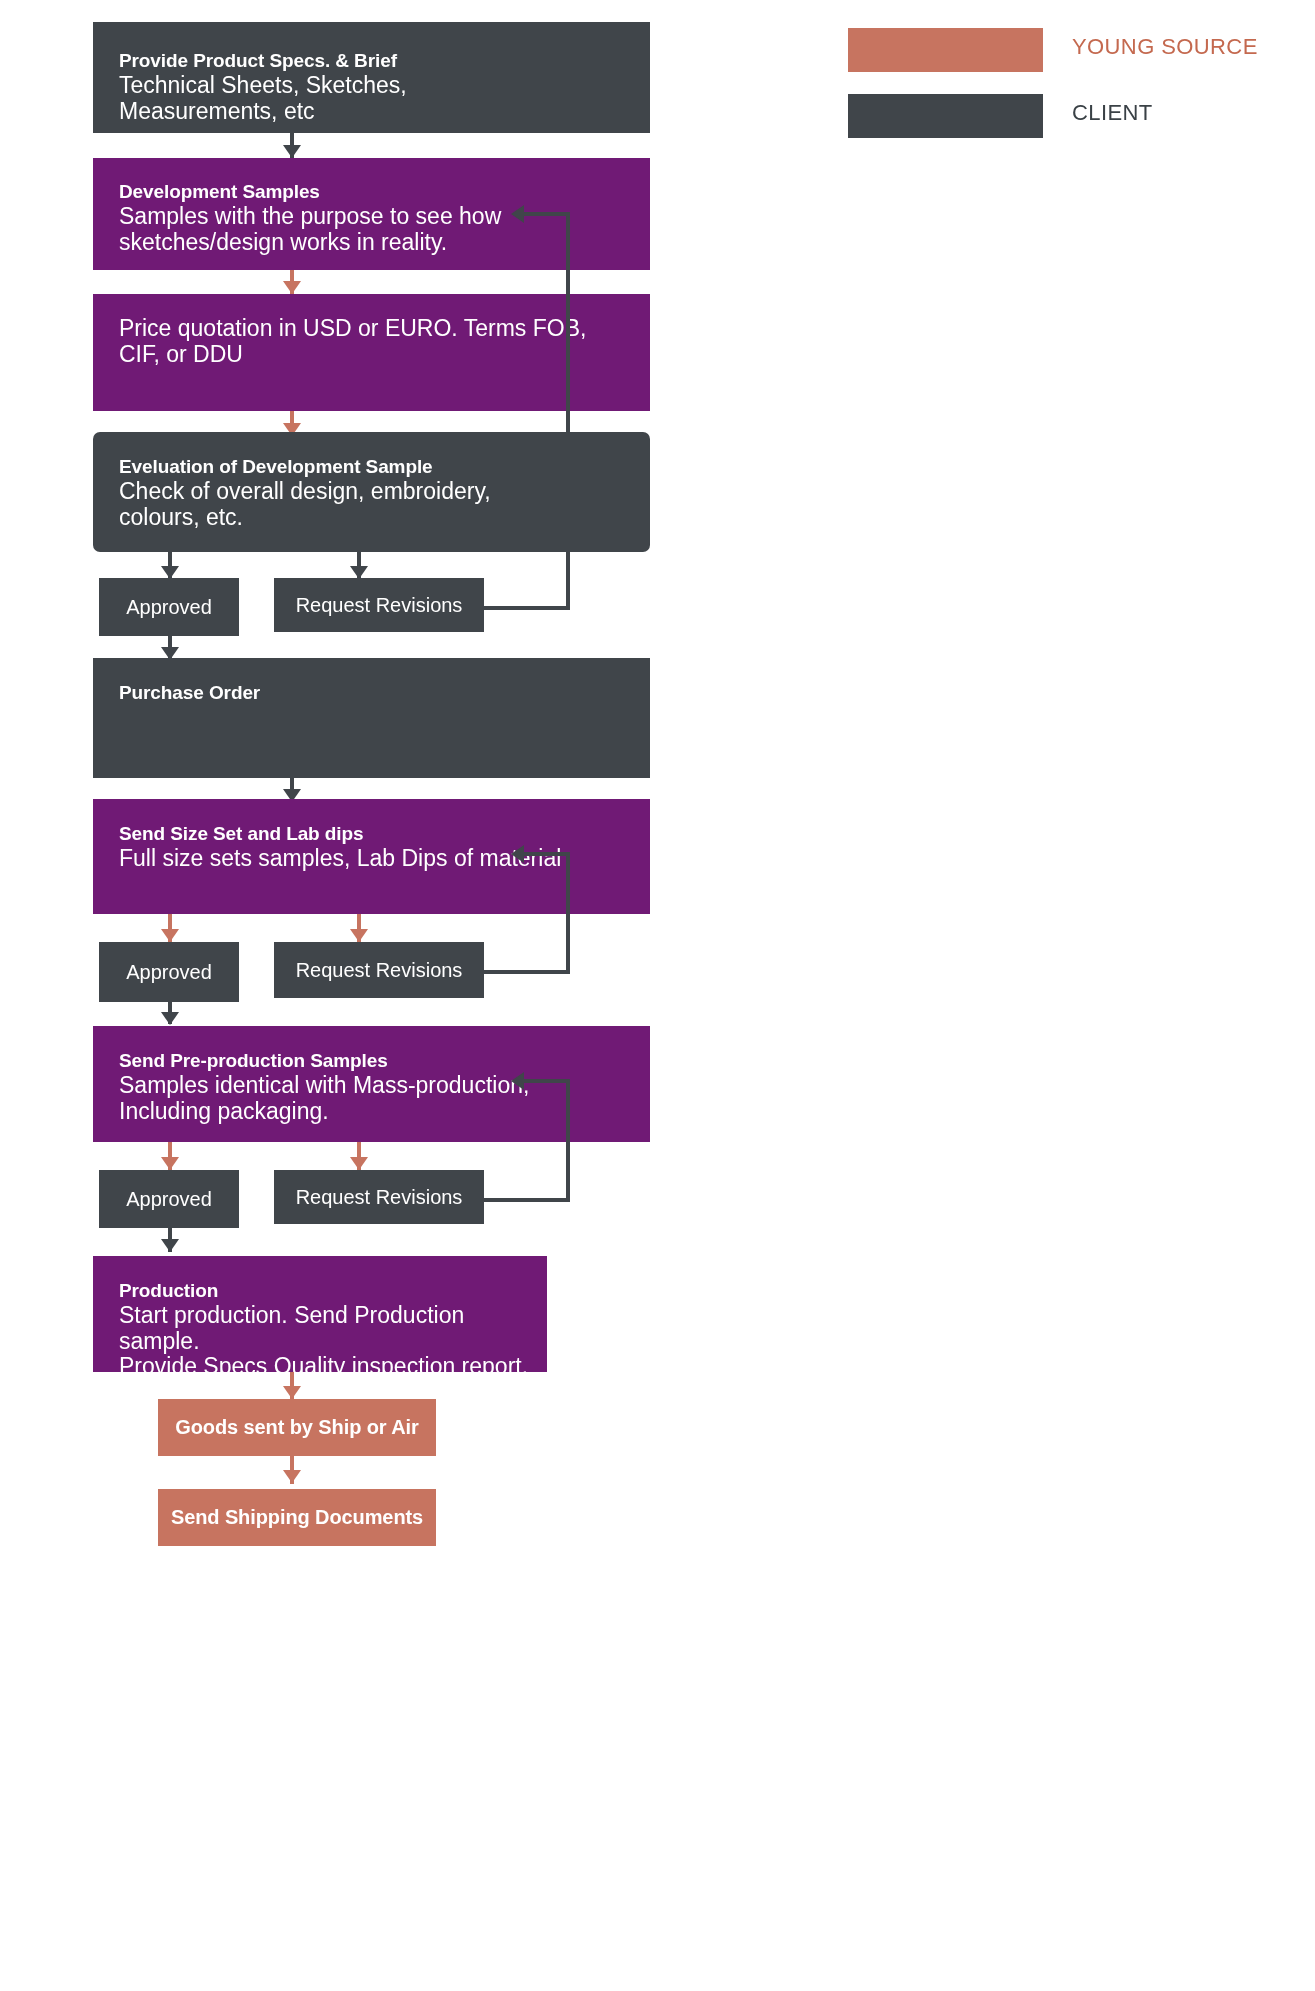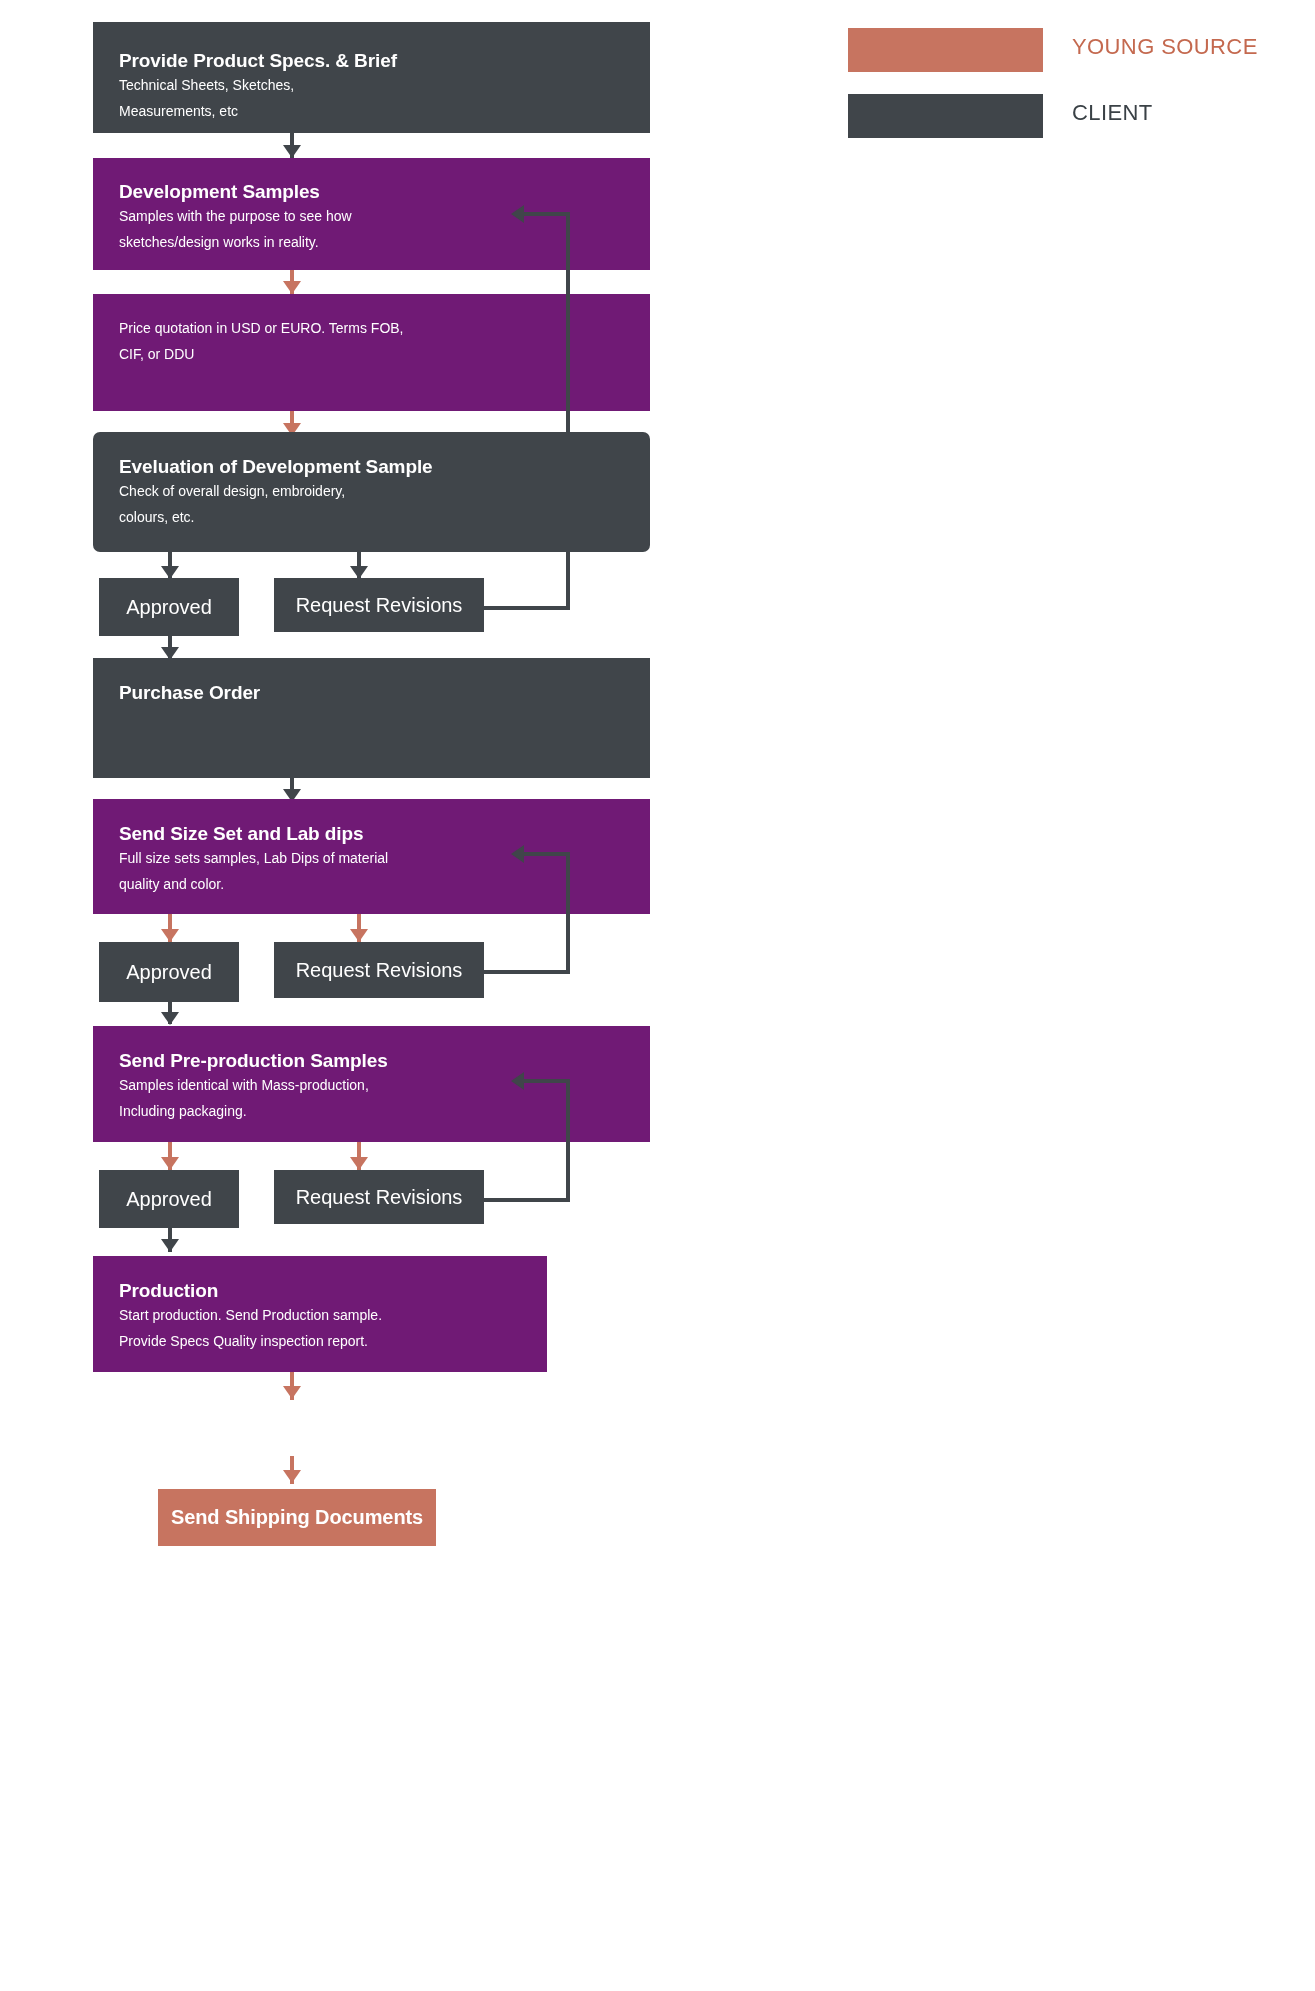--- a/index.html
+++ b/index.html
@@ -5,21 +5,21 @@
   html,body{margin:0;padding:0;background:#ffffff;}
   body{width:1315px;height:1991px;position:relative;overflow:hidden;
        font-family:"Liberation Sans","DejaVu Sans",sans-serif;
        -webkit-font-smoothing:antialiased;}
 
   #canvas{position:absolute;left:0;top:0;width:1315px;height:1991px;}
 
   
   .node{position:absolute;box-sizing:border-box;color:#ffffff;}
   .node .ttl{font-weight:bold;font-size:19px;line-height:25px;letter-spacing:-0.1px;display:block;}
-  .node .sub{font-weight:normal;font-size:14px;line-height:25.5px;display:block;}
+  .node .sub{font-weight:normal;font-size:23px;line-height:25.5px;display:block;}
   .node .txtwrap{position:absolute;left:26px;right:14px;}
 
   .orange{background:#701a75;}
   .dark{background:#40454a;}
 
   
   .chip{position:absolute;box-sizing:border-box;background:#40454a;color:#fff;
         display:flex;align-items:center;justify-content:center;
         font-size:20px;line-height:26px;font-weight:normal;text-align:center;}
 
@@ -130,21 +130,20 @@
     </div>
   </div>
 
   <div class="vline d" style="left:290px;top:778px;height:24px;"></div>
   <div class="arrowdown d" style="left:283px;top:789px;"></div>
 
   <div class="node orange" style="left:93px;top:799px;width:557px;height:115px;">
     <div class="txtwrap" style="top:22px;">
       <span class="ttl">Send Size Set and Lab dips</span>
       <span class="sub">Full size sets samples, Lab Dips of material</span>
-      <span class="sub">quality and color.</span>
     </div>
   </div>
 
   <div class="vline o" style="left:168px;top:914px;height:28px;"></div>
   <div class="arrowdown o" style="left:161px;top:929px;"></div>
   <div class="vline o" style="left:357px;top:914px;height:28px;"></div>
   <div class="arrowdown o" style="left:350px;top:929px;"></div>
 
   <div class="chip" style="left:99px;top:942px;width:140px;height:60px;">
     <span>Approved</span>
@@ -193,20 +192,23 @@
     <div class="txtwrap" style="top:22px;">
       <span class="ttl">Production</span>
       <span class="sub">Start production. Send Production sample.</span>
       <span class="sub">Provide Specs Quality inspection report.</span>
     </div>
   </div>
 
   <div class="vline o" style="left:290px;top:1372px;height:28px;"></div>
   <div class="arrowdown o" style="left:283px;top:1386px;"></div>
 
+  <div class="banner" style="left:158px;top:1399px;width:278px;height:57px;">
+    <span>Goods sent by Ship or Air</span>
+  </div>
 
   <div class="vline o" style="left:290px;top:1456px;height:28px;"></div>
   <div class="arrowdown o" style="left:283px;top:1470px;"></div>
 
   <div class="banner" style="left:158px;top:1489px;width:278px;height:57px;">
     <span>Send Shipping Documents</span>
   </div>
 
 </div>
 

